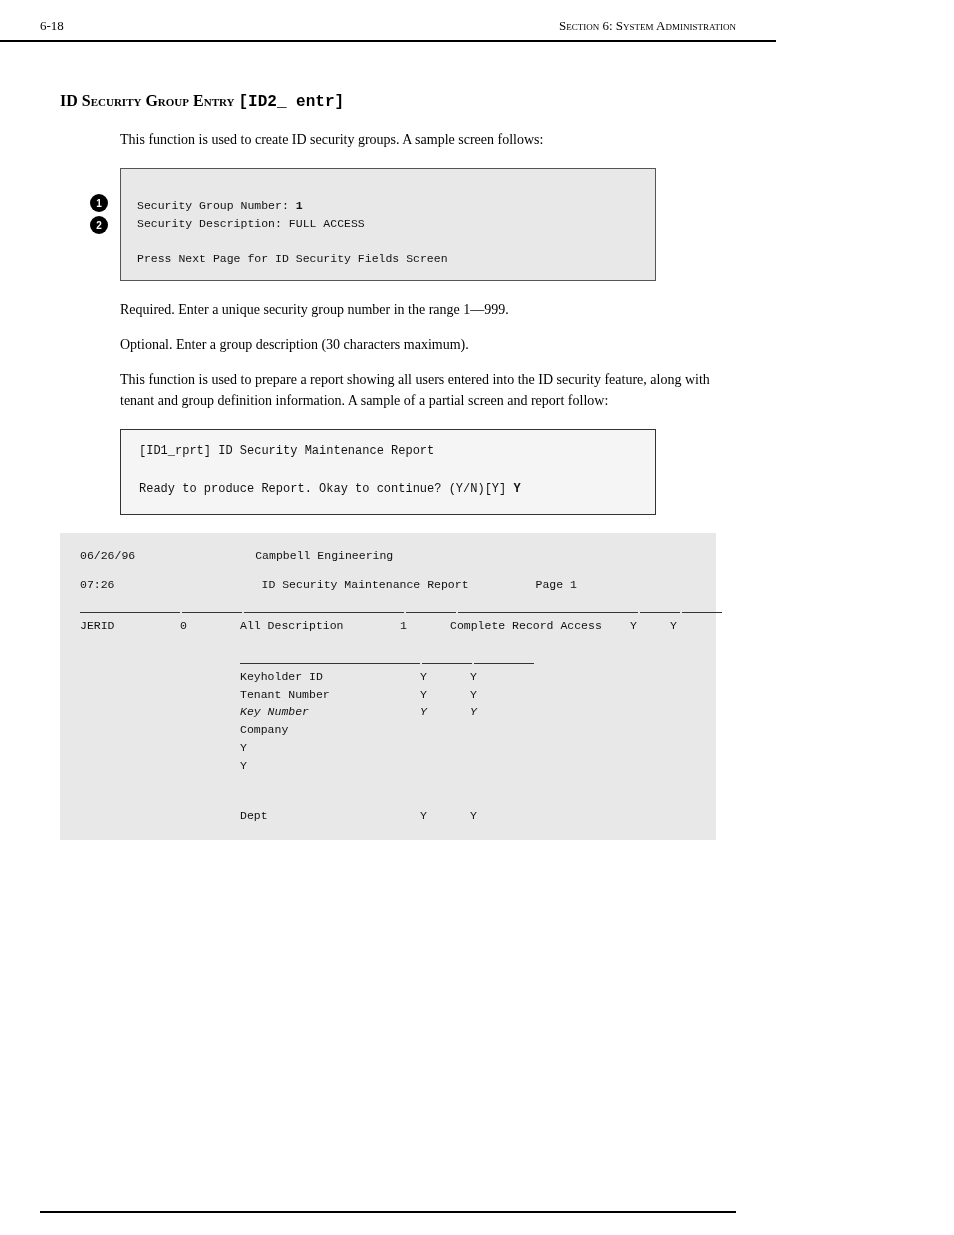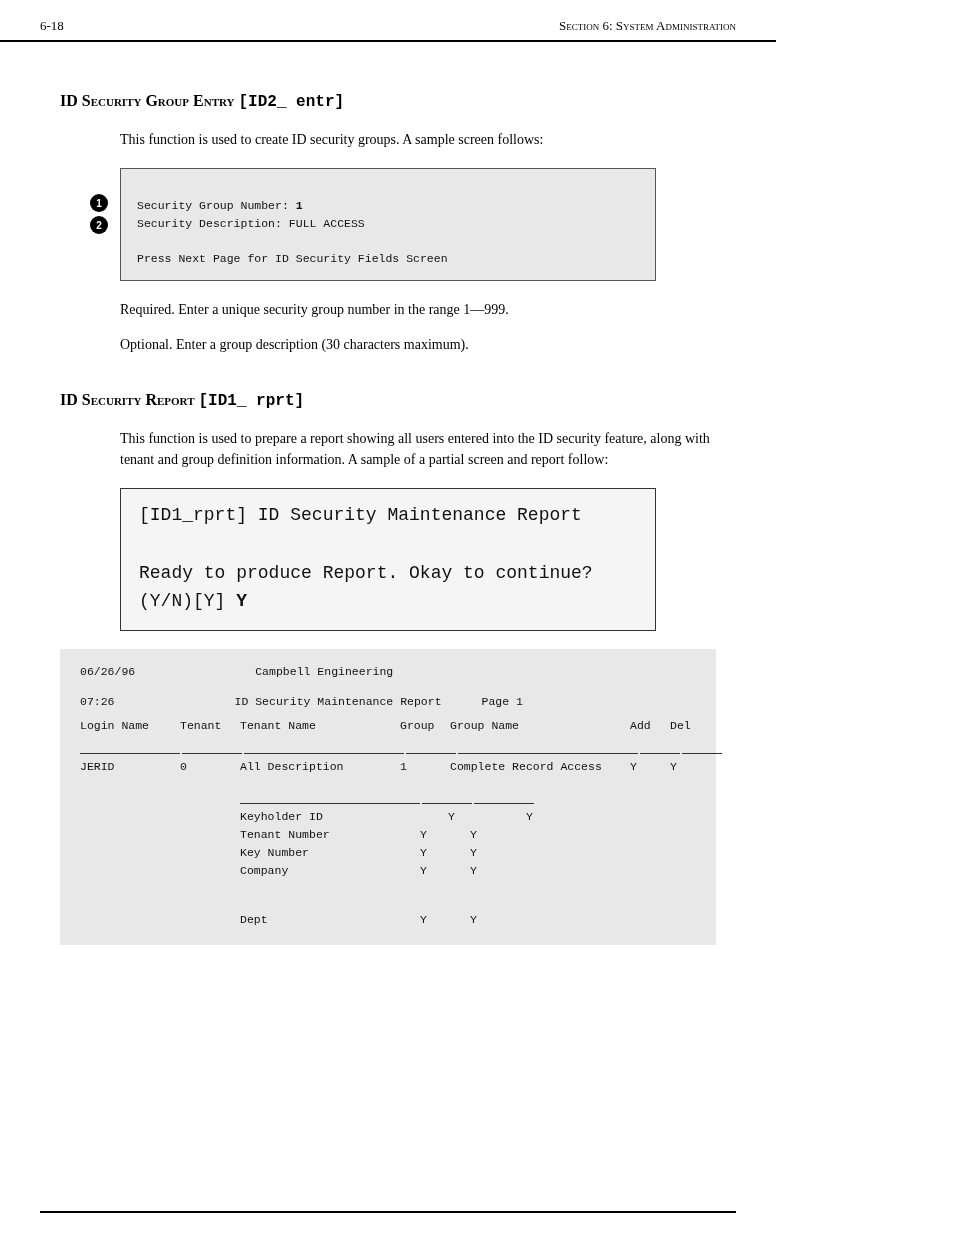--- a/index.html
+++ b/index.html
@@ -70,21 +70,21 @@
       color: #111;
       position: relative;
     }
 
     .screen-box-clean {
       border: 1.5px solid #333;
       background: #f5f5f5;
       margin: 18px 60px 18px 60px;
       padding: 12px 18px 14px 18px;
       font-family: 'Courier New', Courier, monospace;
-      font-size: 18px;
+      font-size: 12px;
       line-height: 1.6;
       color: #111;
     }
 
     
     .bullet-labels {
       position: absolute;
       left: -32px;
       top: 32px;
       display: flex;
@@ -172,55 +172,43 @@
         <div>Security Group Number:  <strong>1</strong></div>
         <div>Security Description:   FULL ACCESS</div>
         <div>&nbsp;</div>
         <div>Press Next Page for ID Security Fields Screen</div>
       </div>
     </div>
 
     <p class="body-text">Required.  Enter a unique security group number in the range 1—999.</p>
     <p class="body-text">Optional.  Enter a group description (30 characters maximum).</p>
 
-    <div class="section-title" style="margin-top:36px;">
-      <span>ID <span class="small-caps">Security Report</span> <span class="mono">[ID1_ rprt]</span></span>
-    </div>
 
     <p class="body-text">This function is used to prepare a report showing all users entered into the ID security feature, along with tenant and group definition information.  A sample of a partial screen and report follow:</p>
 
     <div class="screen-box-clean">
       <div>[ID1_rprt]    ID Security Maintenance Report</div>
       <div>&nbsp;</div>
       <div>Ready to produce Report.   Okay to continue? (Y/N)[Y] <strong>Y</strong></div>
     </div>
 
     <div class="report-area">
 
       <div style="display:flex; justify-content:space-between; margin-bottom:12px;">
         <span>06/26/96</span>
         <span style="margin-left:120px;text-align:center;">Campbell Engineering</span>
         <span style="flex:1;"></span>
       </div>
-      <div style="display:flex; justify-content:space-between;">
+      <div style="display:flex; justify-content:space-between;gap:27px;">
         <span>07:26</span>
         <span style="margin-left:120px;">ID Security Maintenance Report</span>
         <span style="margin-left:40px;">Page 1</span>
         <span style="flex:1;"></span>
       </div>
 
-      <div style="margin-top:6px; display:flex; gap:0;">
-        <span style="min-width:100px;">Login Name</span>
-        <span style="min-width:60px;">Tenant</span>
-        <span style="min-width:160px;">Tenant Name</span>
-        <span style="min-width:50px;">Group</span>
-        <span style="min-width:180px;">Group Name</span>
-        <span style="min-width:40px;">Add</span>
-        <span style="min-width:40px;">Del</span>
-      </div>
 
       <div style="display:flex; margin-bottom:4px;">
         <span style="min-width:100px; border-bottom:1px solid #333; margin-right:2px;">&nbsp;</span>
         <span style="min-width:60px; border-bottom:1px solid #333; margin-right:2px;">&nbsp;</span>
         <span style="min-width:160px; border-bottom:1px solid #333; margin-right:2px;">&nbsp;</span>
         <span style="min-width:50px; border-bottom:1px solid #333; margin-right:2px;">&nbsp;</span>
         <span style="min-width:180px; border-bottom:1px solid #333; margin-right:2px;">&nbsp;</span>
         <span style="min-width:40px; border-bottom:1px solid #333; margin-right:2px;">&nbsp;</span>
         <span style="min-width:40px; border-bottom:1px solid #333;">&nbsp;</span>
       </div>
@@ -237,36 +225,36 @@
 
       <div style="margin-left:160px;">
 
 
         <div style="display:flex; margin-bottom:4px;">
           <span style="min-width:180px; border-bottom:1px solid #333; margin-right:2px;">&nbsp;</span>
           <span style="min-width:50px; border-bottom:1px solid #333; margin-right:2px;">&nbsp;</span>
           <span style="min-width:60px; border-bottom:1px solid #333;">&nbsp;</span>
         </div>
 
-        <div style="display:flex;gap:28px;">
+        <div style="display:flex;">
           <span style="min-width:180px;">Keyholder ID</span>
           <span style="min-width:50px;">Y</span>
           <span style="min-width:60px;">Y</span>
         </div>
         <div style="display:flex;">
           <span style="min-width:180px;">Tenant Number</span>
           <span style="min-width:50px;">Y</span>
           <span style="min-width:60px;">Y</span>
         </div>
-        <div style="display:flex;">
+        <div style="display:flex;font-style:italic;">
           <span style="min-width:180px;">Key Number</span>
           <span style="min-width:50px;">Y</span>
           <span style="min-width:60px;">Y</span>
         </div>
-        <div style="display:flex;">
+        <div style="display:flex;flex-direction:column;">
           <span style="min-width:180px;">Company</span>
           <span style="min-width:50px;">Y</span>
           <span style="min-width:60px;">Y</span>
         </div>
         <div style="display:flex;margin-top:32px;">
           <span style="min-width:180px;">Dept</span>
           <span style="min-width:50px;">Y</span>
           <span style="min-width:60px;">Y</span>
         </div>
       </div>

